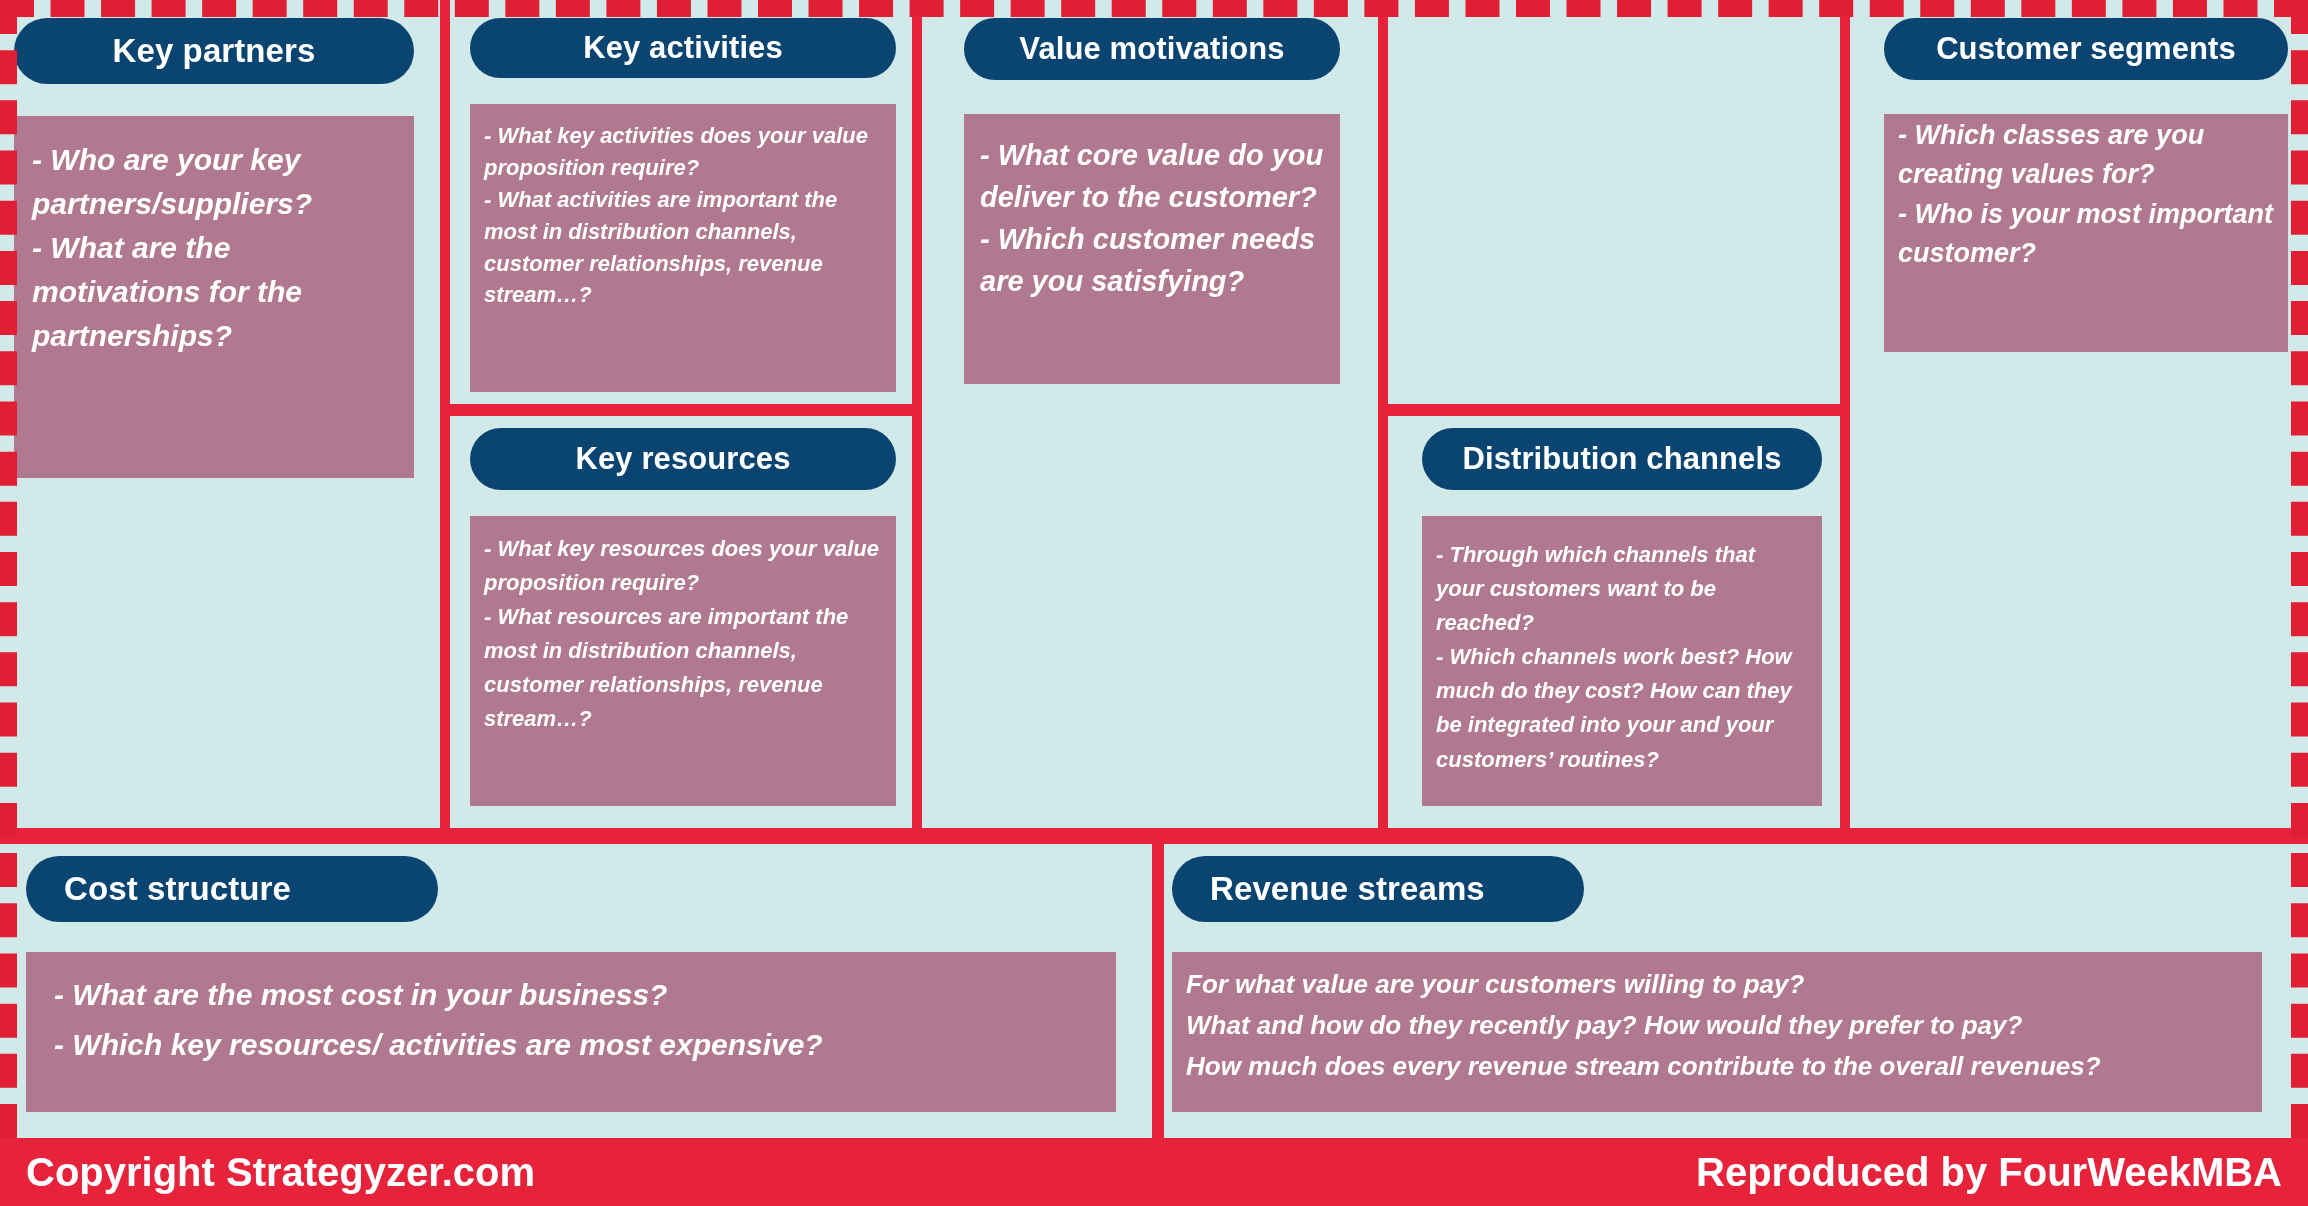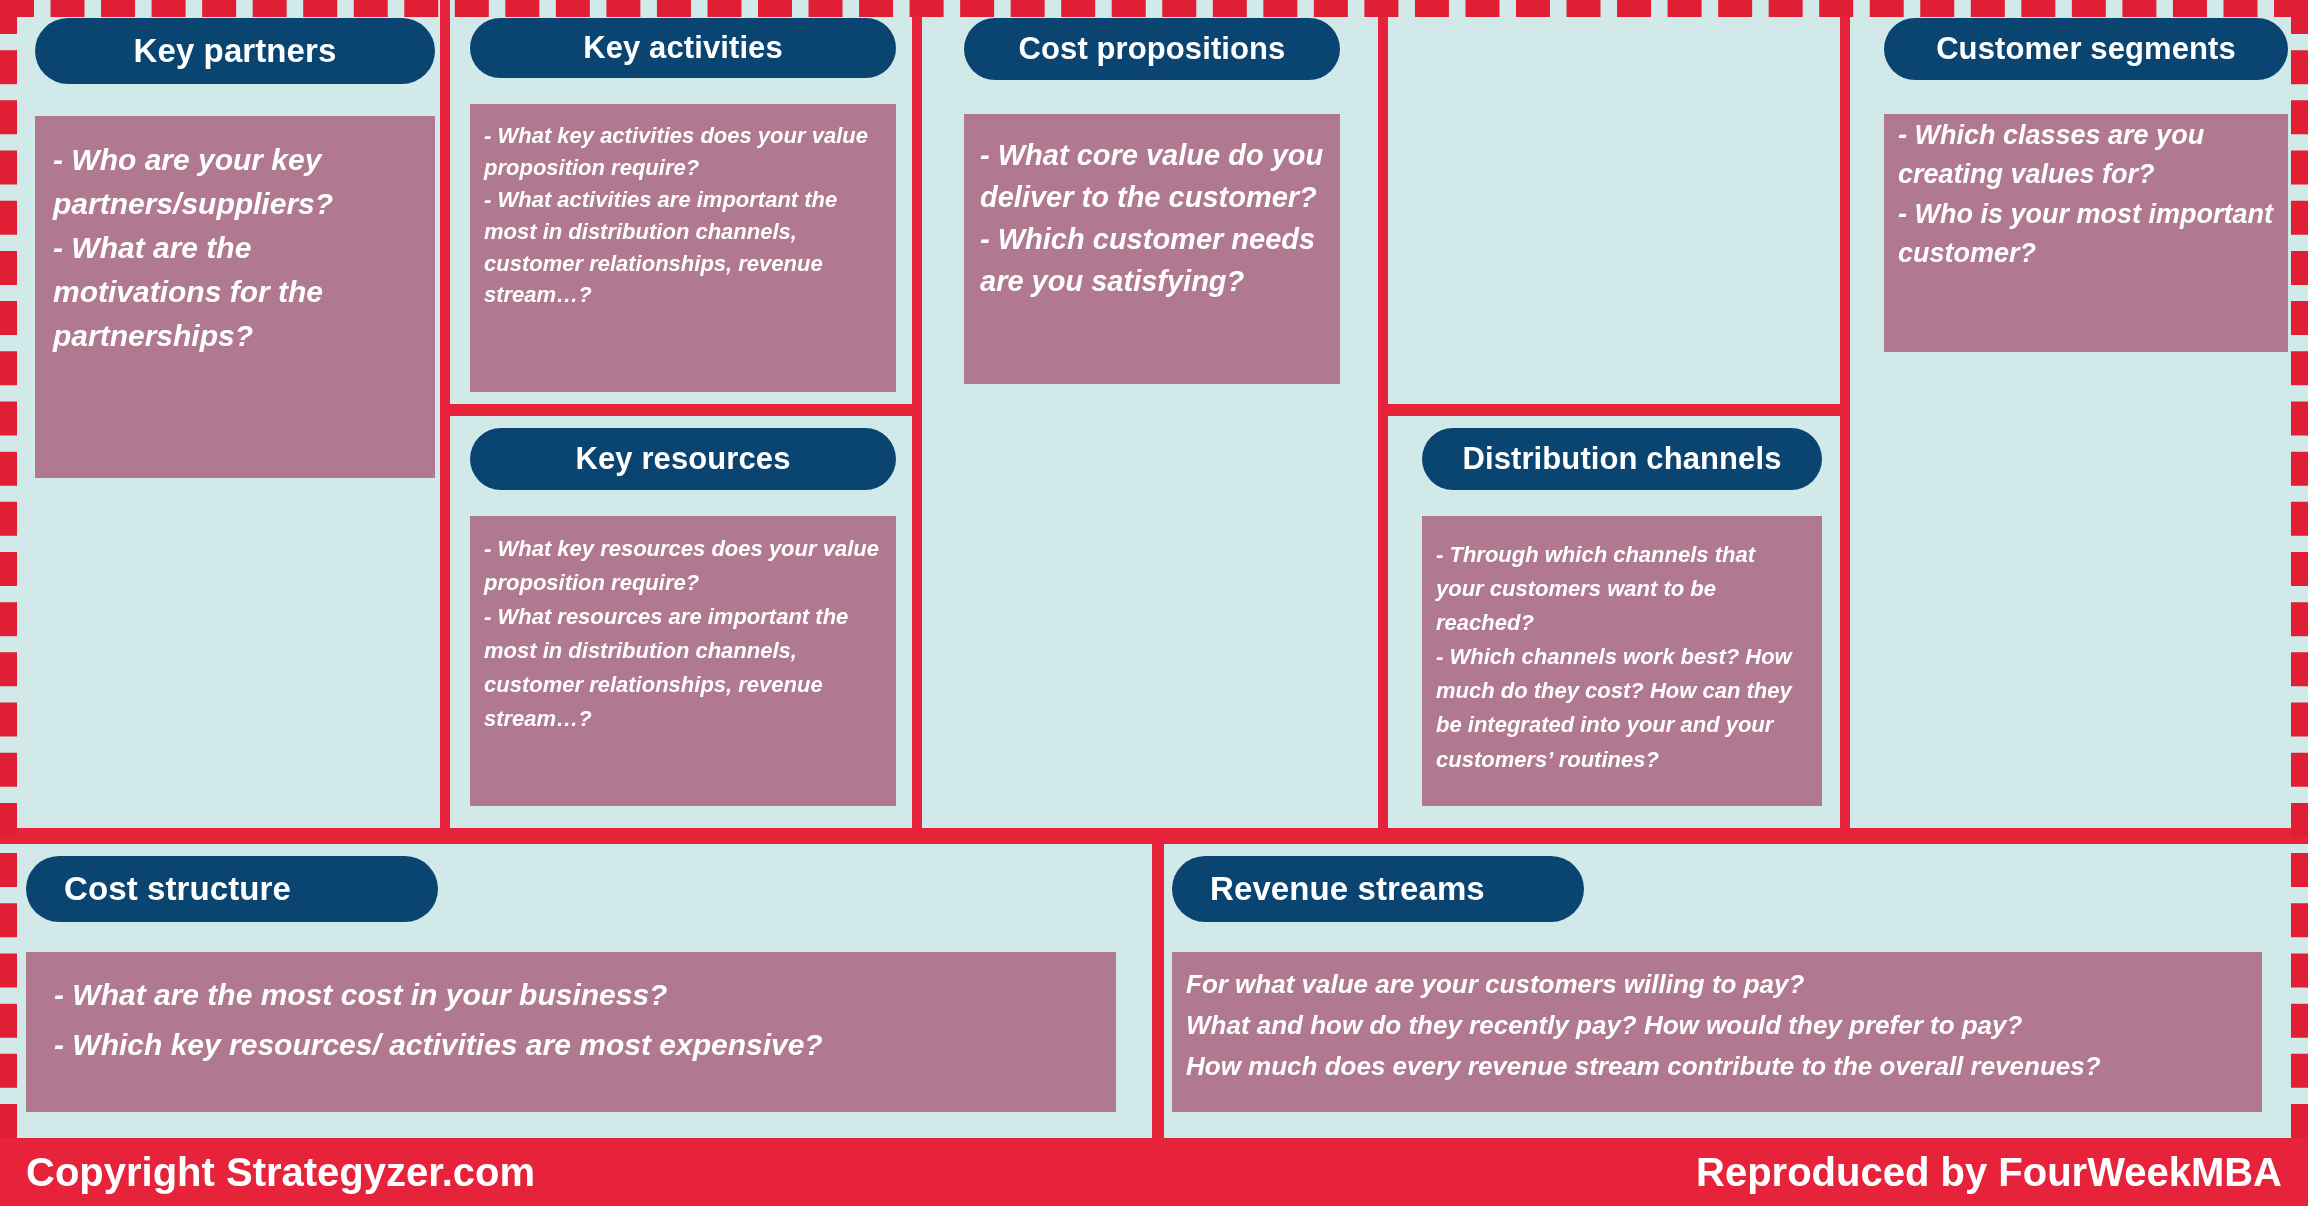--- a/index.html
+++ b/index.html
@@ -127,21 +127,21 @@
   }
 </style>
 </head>
 <body>
 
 <div id="canvas-root">
 
   <div class="top-band">
 
     <div class="col" style="left:0px; width:448px;">
-      <div class="cell" style="left:29px; top:14px; width:412px; height:812px;">
+      <div class="cell" style="left:8px; top:14px; width:412px; height:812px;">
         <div class="pill" style="position:absolute; left:6px; top:4px; width:400px; height:66px; font-size:33px;">Key partners</div>
         <div class="note" style="position:absolute; left:6px; top:102px; width:400px; height:362px; padding:22px 18px; font-size:30px; line-height:1.47;">
           <p>- Who are your key partners/suppliers?</p>
           <p>- What are the motivations for the partnerships?</p>
         </div>
       </div>
     </div>
 
     <div class="col" style="left:448px; width:470px;">
 
@@ -157,21 +157,21 @@
         <div class="pill" style="position:absolute; left:12px; top:12px; width:426px; height:62px; font-size:31px;">Key resources</div>
         <div class="note" style="position:absolute; left:12px; top:100px; width:426px; height:290px; padding:16px 14px; font-size:22px; line-height:1.55;">
           <p>- What key resources does your value proposition require?</p>
           <p>- What resources are important the most in distribution channels, customer relationships, revenue stream…?</p>
         </div>
       </div>
     </div>
 
     <div class="col" style="left:918px; width:466px;">
       <div class="cell" style="left:12px; top:14px; width:442px; height:812px;">
-        <div class="pill" style="position:absolute; left:34px; top:4px; width:376px; height:62px; font-size:31px;">Cost propositions</div>
+        <div class="pill" style="position:absolute; left:34px; top:4px; width:376px; height:62px; font-size:31px;">Value motivations</div>
         <div class="note" style="position:absolute; left:34px; top:100px; width:376px; height:270px; padding:20px 16px; font-size:29px; line-height:1.45;">
           <p>- What core value do you deliver to the customer?</p>
           <p>- Which customer needs are you satisfying?</p>
         </div>
       </div>
     </div>
 
     <div class="col" style="left:1384px; width:462px;">
 
 

